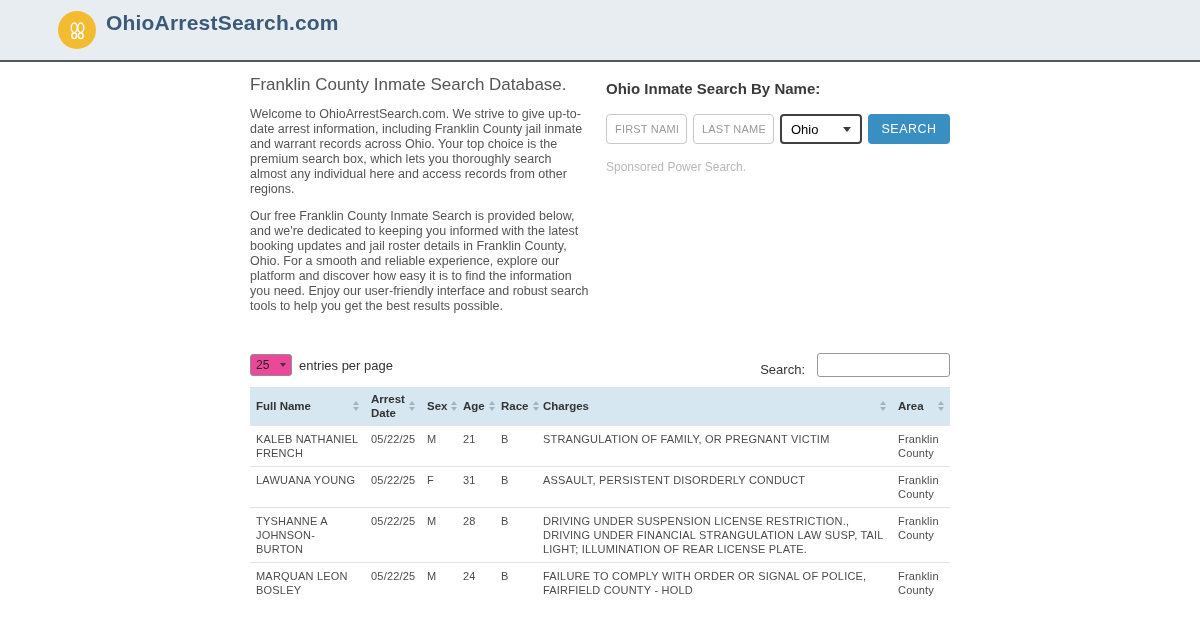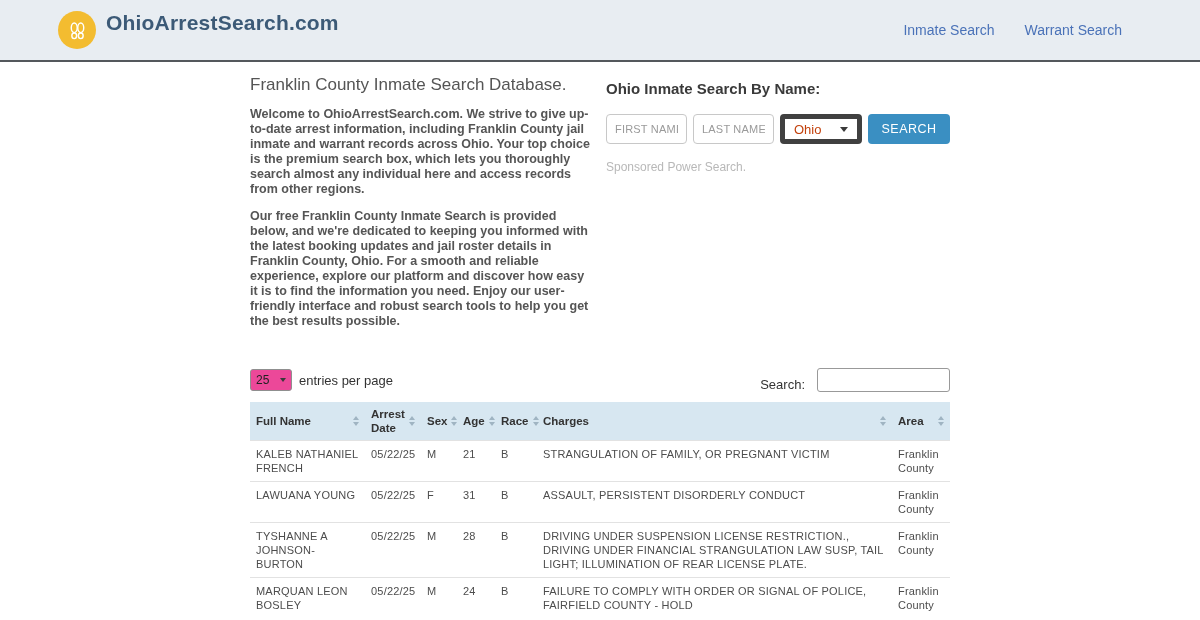--- a/index.html
+++ b/index.html
@@ -14,31 +14,31 @@
     display:flex; align-items:center; justify-content:center; }
   .brand-name { font-size:21px; font-weight:bold; color:#3c5a77; letter-spacing:0.2px; }
   .top-nav { display:flex; gap:30px; }
   .top-nav a { color:#4a72b8; font-size:14px; text-decoration:none; cursor:pointer; }
 
   
   .container { width:700px; margin:0 auto; }
   .two-col { display:flex; justify-content:space-between; padding-top:10px; }
   .col-left { width:340px; }
   .col-left h1 { font-size:17px; font-weight:400; color:#555; margin:3px 0 12px; }
-  .col-left p { font-size:12.5px; color:#555; line-height:15px; margin-bottom:12px;font-weight:bold; }
+  .col-left p { font-size:12.5px; color:#555; line-height:15px; margin-bottom:12px; }
 
   .col-right { width:344px; }
   .col-right h2 { font-size:15px; font-weight:bold; color:#3a3a3a; margin:8px 0 0; }
   .search-form { display:flex; gap:6px; margin-top:17px; }
   .name-input { width:81px; height:30px; border:1px solid #c8c8c8; border-radius:4px;
     padding:0 8px; font-size:11px; color:#333; font-family:"Liberation Sans",sans-serif; }
   .name-input::placeholder { color:#9a9a9a; letter-spacing:0.2px; }
-  .state-select { width:82px; height:30px; border:5px solid #404040; border-radius:4px;
+  .state-select { width:82px; height:30px; border:2px solid #404040; border-radius:4px;
     display:flex; align-items:center; justify-content:space-between; padding:0 9px;
-    font-size:13px; color:#c2410c; cursor:pointer; background:#fff; }
+    font-size:13px; color:#000000; cursor:pointer; background:#fff; }
   .caret-down { width:0; height:0; border-left:4px solid transparent;
     border-right:4px solid transparent; border-top:5px solid #3a3a3a; }
   .search-btn { width:82px; height:30px; background:#3a8fc2; color:#fff; border:none;
     border-radius:4px; font-size:12.5px; letter-spacing:0.5px; cursor:pointer;
     font-family:"Liberation Sans",sans-serif; }
   .sponsored { font-size:12px; color:#b8b8b8; margin-top:16px; }
 
   
   .table-controls { display:flex; justify-content:space-between; align-items:center;
     margin-top:27px; }
@@ -76,24 +76,20 @@
         <g fill="none" stroke="#ffffff" stroke-width="1.5">
           <ellipse cx="8.6" cy="9.2" rx="3.1" ry="5"></ellipse>
           <ellipse cx="15.4" cy="9.2" rx="3.1" ry="5"></ellipse>
           <ellipse cx="8.6" cy="17.6" rx="2.5" ry="2.9"></ellipse>
           <ellipse cx="15.4" cy="17.6" rx="2.5" ry="2.9"></ellipse>
         </g>
       </svg>
     </span>
     <span class="brand-name">OhioArrestSearch.com</span>
   </div>
-  <nav class="top-nav">
-    <a>Inmate Search</a>
-    <a>Warrant Search</a>
-  </nav>
 </header>
 
 <div class="container">
 
   <div class="two-col">
     <div class="col-left">
       <h1>Franklin County Inmate Search Database.</h1>
       <p>Welcome to OhioArrestSearch.com. We strive to give up-to-date arrest information, including Franklin County jail inmate and warrant records across Ohio. Your top choice is the premium search box, which lets you thoroughly search almost any individual here and access records from other regions.</p>
       <p>Our free Franklin County Inmate Search is provided below, and we're dedicated to keeping you informed with the latest booking updates and jail roster details in Franklin County, Ohio. For a smooth and reliable experience, explore our platform and discover how easy it is to find the information you need. Enjoy our user-friendly interface and robust search tools to help you get the best results possible.</p>
     </div>

